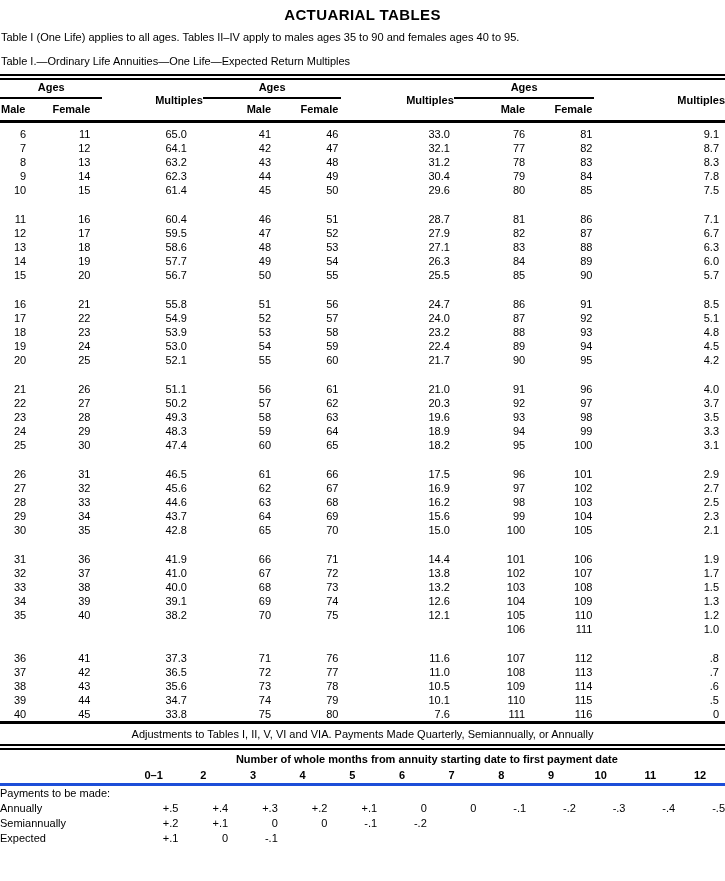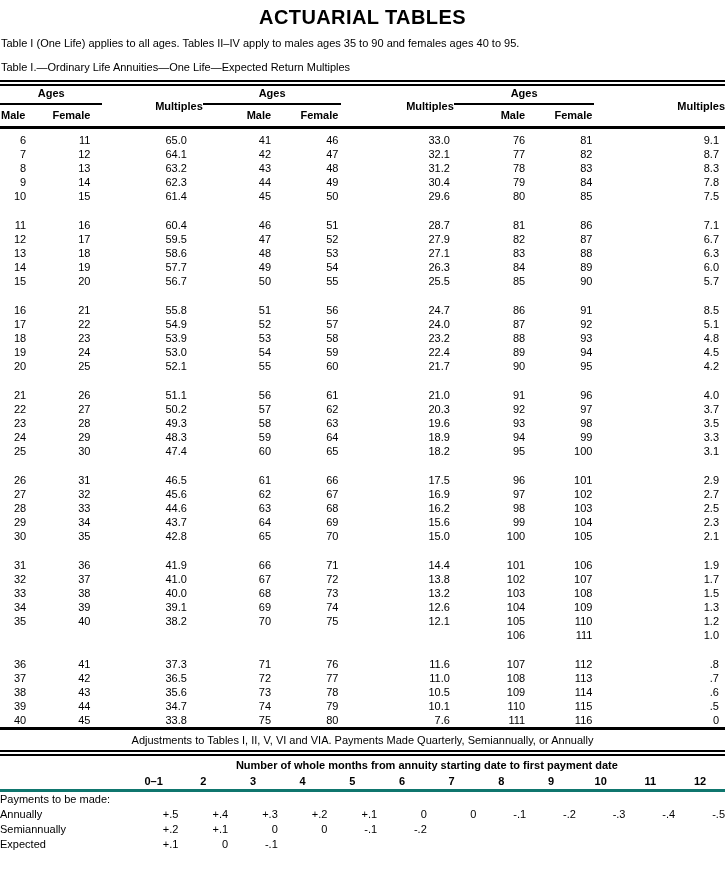--- a/index.html
+++ b/index.html
@@ -2,21 +2,21 @@
 <html><head>
 <meta charset="utf-8">
 <style>
   * { margin:0; padding:0; box-sizing:border-box; }
   html,body { background:#fff; }
   .page {
     width:725px; height:881px; background:#fff; color:#000;
     font-family:"Liberation Sans", sans-serif; font-size:11px;
     overflow:hidden; position:relative; padding-top:4px;
   }
-  .title { text-align:center; font-size:20px; font-weight:bold; letter-spacing:.4px; margin:2px 0 8px 0; }
+  .title { text-align:center; font-size:15px; font-weight:bold; letter-spacing:.4px; margin:2px 0 8px 0; }
   .intro { font-size:11px; margin:0 0 12px 1px; }
   .caption { font-size:11px; margin:0 0 7px 1px; }
   .rule-double { border-top:2px solid #000; border-bottom:2px solid #000; height:6px; }
   .rule-thick { border-top:3px solid #000; height:0; }
 
   table.main { width:725px; border-collapse:collapse; table-layout:fixed; }
   table.main thead { border-bottom:3px solid #000; }
   table.main th { font-weight:bold; font-size:11px; padding:0;margin-left:44px; }
   th.ages { vertical-align:top; padding-top:3px; }
   .ages-inner { text-align:center; border-bottom:2px solid #000; padding:1px 0 4px 0; }
@@ -30,21 +30,21 @@
   .c4 { text-align:right; padding-right:3px  !important; }
   .c5 { text-align:right; padding-right:4px  !important; }
   .c6 { text-align:right; padding-right:3px  !important; }
   .c7 { text-align:right; padding-right:2px  !important; }
   .c8 { text-align:right; padding-right:6px  !important; }
   tr.spacer td { height:15px; }
   table.main tbody:before { content:""; display:block; height:4px; }
 
   .adj-title { font-weight:normal; text-align:center; font-size:11px; padding:4px 0 4px 0; }
   table.adj { width:725px; border-collapse:collapse; table-layout:fixed; margin-top:1px; }
-  table.adj thead { border-bottom:3px solid #0f766e; }
+  table.adj thead { border-bottom:3px solid #1d4ed8; }
   table.adj th { font-weight:bold; font-size:11px; padding:2px 0; text-align:center; white-space:nowrap; }
   .subtitle { text-align:center; font-weight:bold; padding:4px 0 1px 0; font-size:11px; }
   table.adj td { height:15px; line-height:15px; font-size:11px; padding:0; white-space:nowrap; }
   td.adj-group-label { text-align:left; padding-top:3px; }
   td.adj-label { text-align:left; padding-left:10px; }
   td.adj-val { text-align:right; padding-right:8px; }
 </style>
 </head>
 <body>
 

